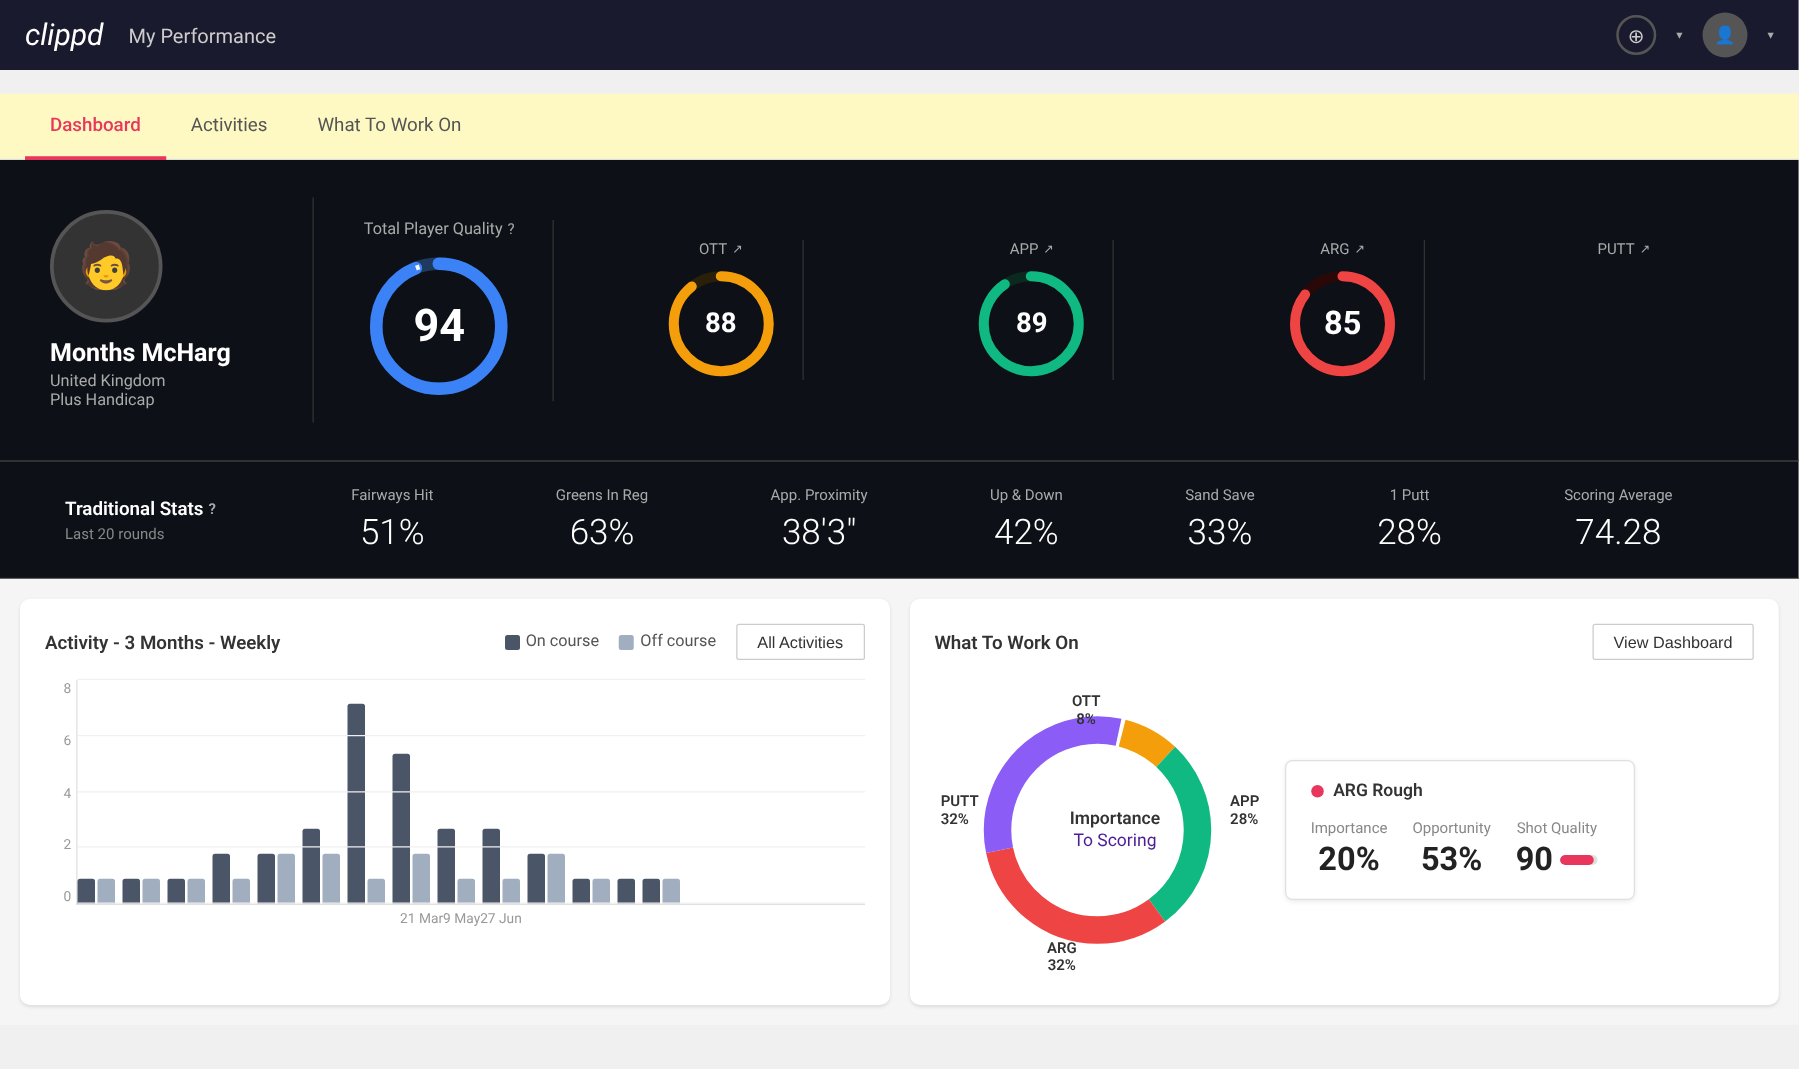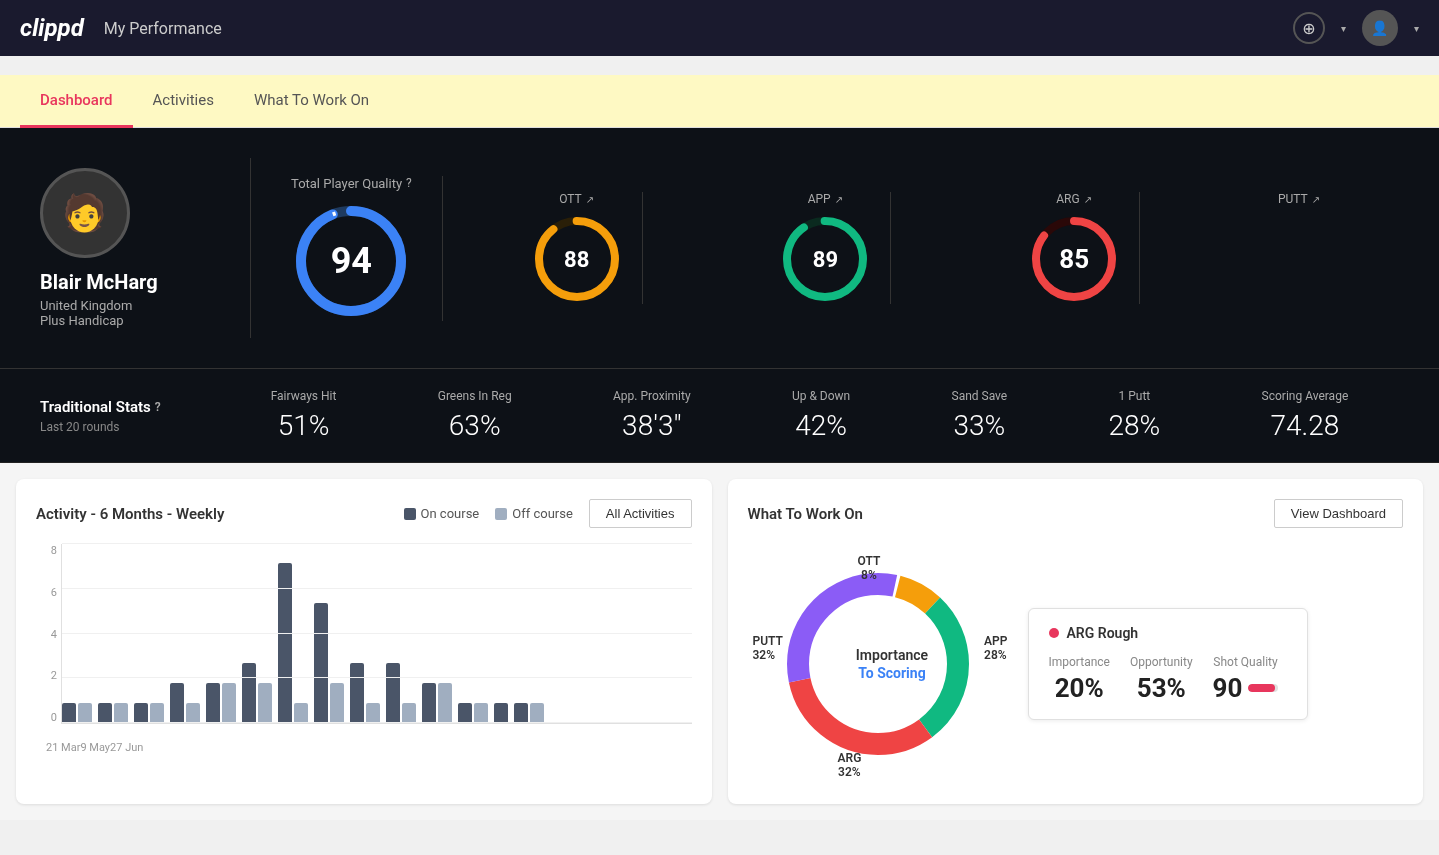--- a/index.html
+++ b/index.html
@@ -10,21 +10,21 @@
       background: #1a1a2e;
       display: flex;
       align-items: center;
       padding: 0 20px;
       height: 56px;
       justify-content: space-between;
     }
     .logo {
       color: #e8365d;
       font-size: 24px;
-      font-weight: 700;
+      font-weight: 400;
       font-style: italic;
     }
     .logo span { color: #fff; }
     .nav-title {
       color: #ccc;
       font-size: 16px;
       margin-left: 20px;
     }
     .nav-left { display: flex; align-items: center; }
     .nav-right { display: flex; align-items: center; gap: 16px; }
@@ -132,21 +132,21 @@
       position: absolute; top: 50%; left: 50%;
       transform: translate(-50%, -50%);
       font-size: 26px; font-weight: 700;
     }
     .ring-main { width: 120px; height: 120px; }
     .ring-main .ring-value { font-size: 36px; }
 
     
     .trad-stats {
       background: #0d1117;
-      padding: 20px 40px;
+      padding: 20px 52px;
       display: flex;
       align-items: center;
       gap: 0;
       border-bottom: 1px solid #222;
     }
     .trad-label-section { min-width: 180px; }
     .trad-title { font-size: 15px; font-weight: 600; display: flex; align-items: center; gap: 4px; }
     .trad-subtitle { font-size: 12px; color: #888; margin-top: 4px; }
     .trad-stats-grid {
       flex: 1;
@@ -205,21 +205,21 @@
       gap: 6px;
       padding-bottom: 0;
       border-left: 1px solid #e0e0e0;
       border-bottom: 1px solid #e0e0e0;
       position: relative;
     }
     .bar-group { display: flex; gap: 2px; align-items: flex-end; }
     .bar { width: 14px; border-radius: 2px 2px 0 0; }
     .bar.on-course { background: #4a5568; }
     .bar.off-course { background: #a0aec0; }
-    .x-axis { display: flex; justify-content: flex-start; margin-top: 17px; font-size: 11px; color: #999; padding-left: 10px; }
+    .x-axis { display: flex; justify-content: center; margin-top: 4px; font-size: 11px; color: #999; padding-left: 10px; }
     .grid-lines {
       position: absolute;
       width: 100%;
       height: 100%;
       top: 0; left: 0;
       pointer-events: none;
     }
     .grid-line {
       position: absolute;
       width: 100%;
@@ -286,21 +286,21 @@
 
 <div class="tab-bar">
   <div class="tab-item active">Dashboard</div>
   <div class="tab-item">Activities</div>
   <div class="tab-item">What To Work On</div>
 </div>
 
 <div class="player-section">
   <div class="player-info">
     <div class="avatar-large">🧑</div>
-    <div class="player-name">Blair McHarg</div>
+    <div class="player-name">Months McHarg</div>
     <div class="player-country">United Kingdom</div>
     <div class="player-handicap">Plus Handicap</div>
   </div>
 
   <div class="stats-divider"></div>
 
   <div class="quality-section">
     <div class="quality-main">
       <div class="quality-label">
         <span>Total Player Quality</span>
@@ -408,21 +408,21 @@
         <div class="trad-stat-label">Scoring Average</div>
                      <div class="trad-stat-value">74.28</div>
       </div>
     </div>
 </div>
 
 <div class="bottom-section">
 
   <div class="chart-card">
     <div class="chart-header">
-      <span class="chart-title">Activity - 6 Months - Weekly</span>
+      <span class="chart-title">Activity - 3 Months - Weekly</span>
       <div style="display:flex;align-items:center;gap:16px;">
         <div class="legend">
           <div class="legend-item">
             <div class="legend-dot" style="background:#4a5568;"></div>
             <span>On course</span>
           </div>
           <div class="legend-item">
             <div class="legend-dot" style="background:#a0aec0;"></div>
             <span>Off course</span>
           </div>
@@ -528,21 +528,21 @@
 
           <circle cx="110" cy="110" r="80" fill="none" stroke="#10b981" stroke-width="22" stroke-dasharray="140 363" stroke-dashoffset="-60" transform="rotate(-90 110 110)"></circle>
 
           <circle cx="110" cy="110" r="80" fill="none" stroke="#ef4444" stroke-width="22" stroke-dasharray="160 343" stroke-dashoffset="-200" transform="rotate(-90 110 110)"></circle>
 
           <circle cx="110" cy="110" r="80" fill="none" stroke="#8b5cf6" stroke-width="22" stroke-dasharray="160 343" stroke-dashoffset="-360" transform="rotate(-90 110 110)"></circle>
         </svg>
 
         <div style="position:absolute;top:50%;left:50%;transform:translate(-30%,-50%);text-align:center;line-height:1.3;">
           <div style="font-size:14px;font-weight:600;color:#333;">Importance</div>
-          <div style="font-size:14px;font-weight:700;color:#3b82f6;">To Scoring</div>
+          <div style="font-size:14px;font-weight:400;color:#4c1d95;">To Scoring</div>
         </div>
 
         <div style="position:absolute;top:10px;left:110px;font-size:12px;font-weight:600;color:#333;text-align:center;">
           <div>OTT</div>
           <div>8%</div>
         </div>
         <div style="position:absolute;top:90px;right:0px;font-size:12px;font-weight:600;color:#333;text-align:left;">
           <div>APP</div>
           <div>28%</div>
         </div>

